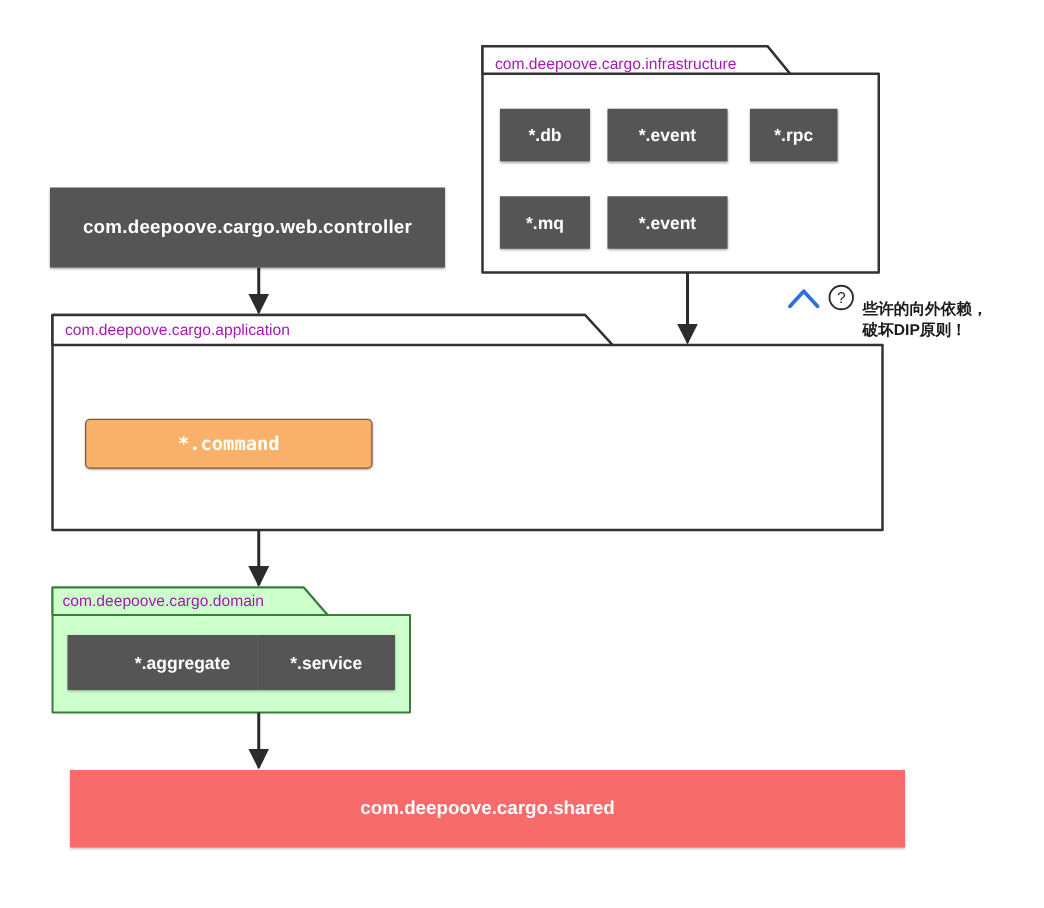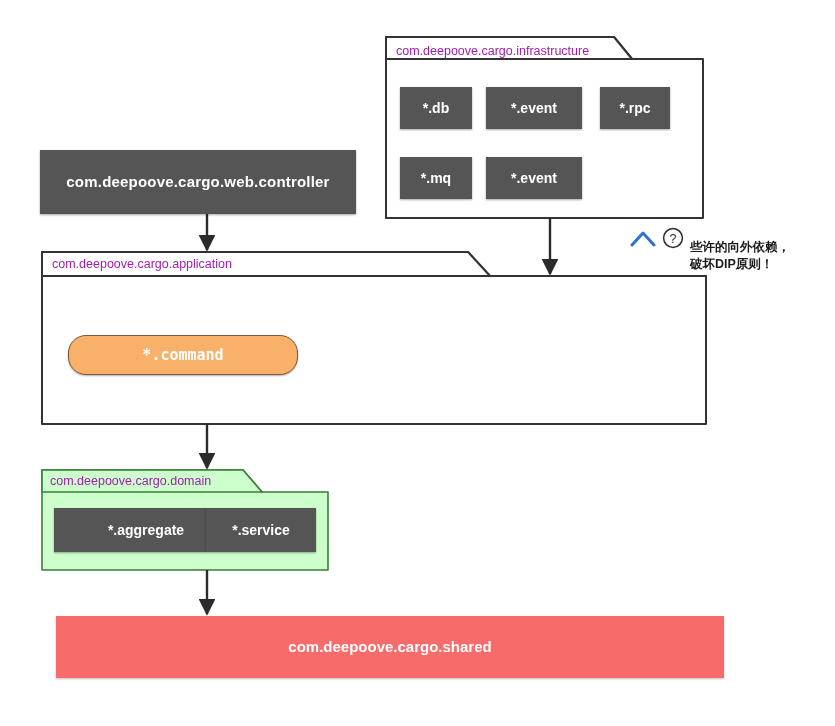--- a/index.html
+++ b/index.html
@@ -63,21 +63,21 @@
   #infra-cache{left:104px;top:55px;width:96px;}
   #infra-rpc{left:218px;top:55px;width:70px;}
   #infra-mq{left:18px;top:125px;width:72px;}
   #infra-event{left:104px;top:125px;width:96px;}
 
   
   #pkg-app{left:40px;top:248px;width:668px;height:178px;}
   #pkg-app .pkg-label{left:12px;top:9px;}
   .appchip{
     position:absolute;height:40px;
-    border-radius:18px;
+    border-radius:4px;
     display:flex;align-items:center;justify-content:center;
     font-family:"DejaVu Sans Mono","Liberation Mono",monospace;
     font-weight:bold;font-size:15px;color:#ffffff;
     box-sizing:border-box;
     box-shadow:0 1px 2px rgba(0,0,0,.3);
   }
   #app-command{
     left:28px;top:87px;width:230px;
     background:#f9b16a;border:1.5px solid #7a5a38;
   }

